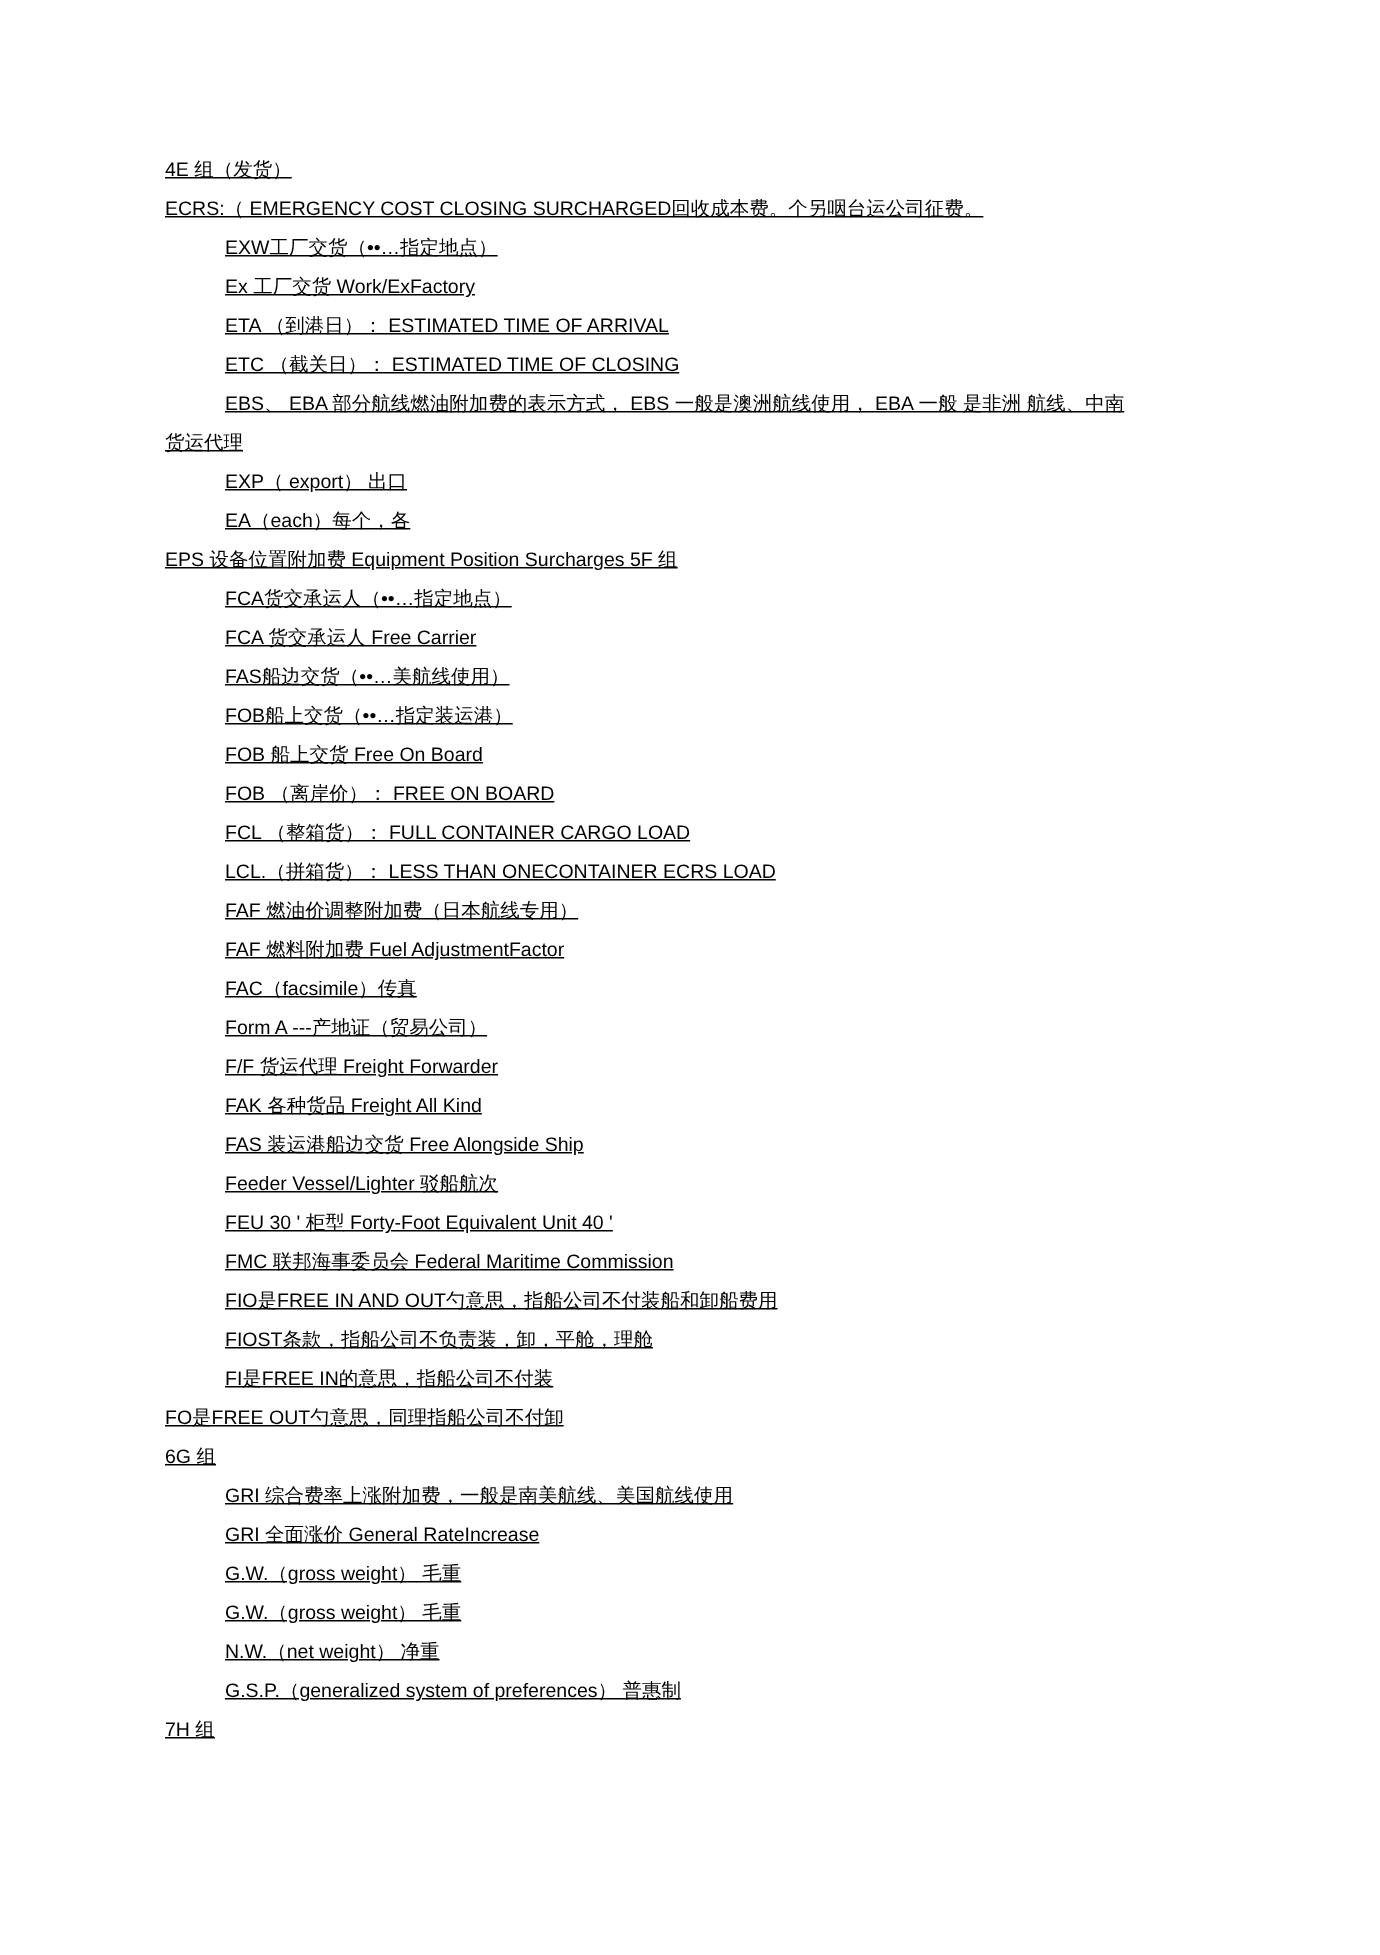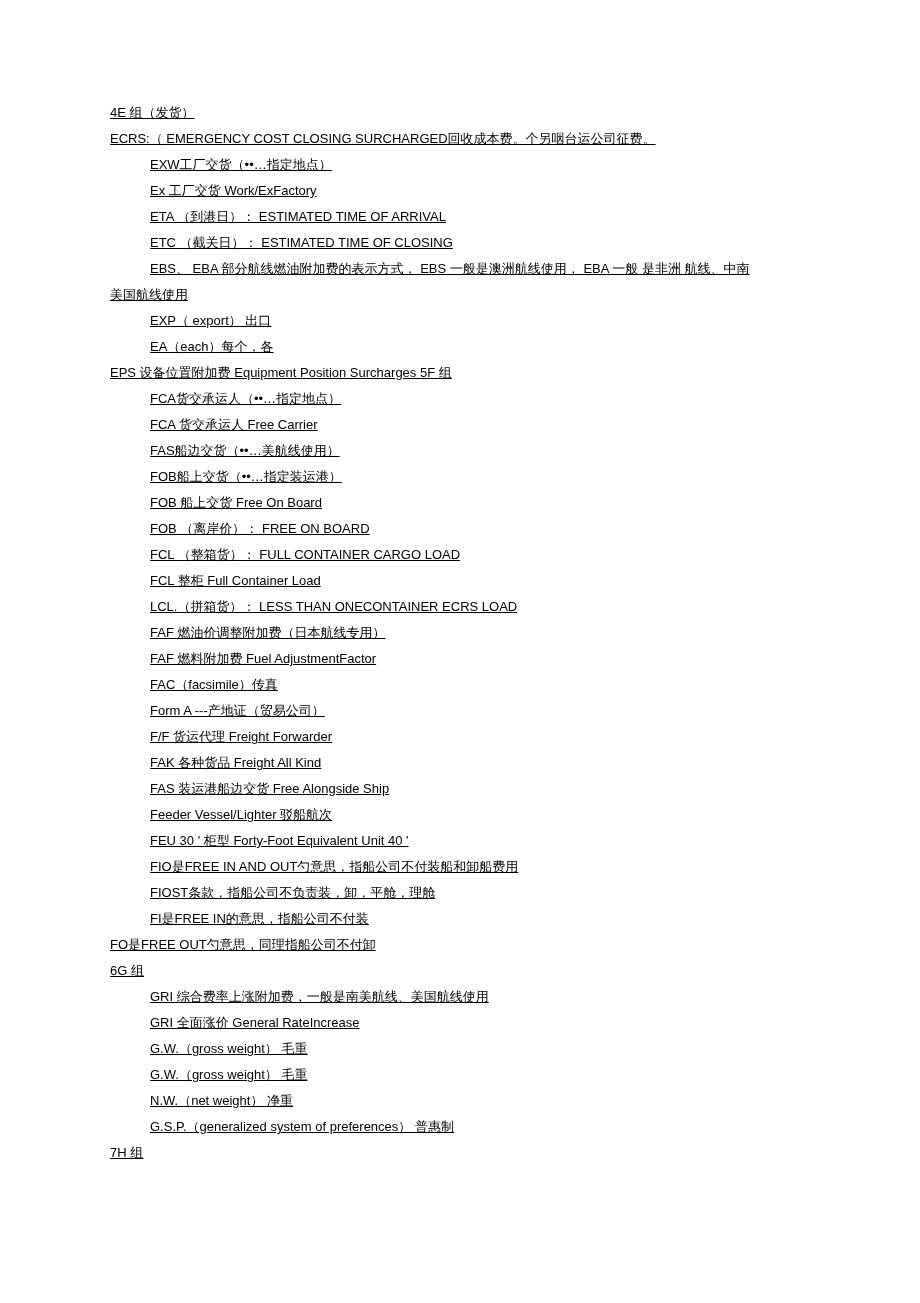--- a/index.html
+++ b/index.html
@@ -27,42 +27,42 @@
 <body>
 
 <div id="content">
     <p class="line indent0">4E 组（发货）</p>
     <p class="line indent0">ECRS:（ EMERGENCY COST CLOSING SURCHARGED回收成本费。个另咽台运公司征费。</p>
     <p class="line indent1">EXW工厂交货（••…指定地点）</p>
     <p class="line indent1">Ex 工厂交货  Work/ExFactory</p>
     <p class="line indent1">ETA （到港日）：  ESTIMATED TIME OF ARRIVAL</p>
     <p class="line indent1">ETC （截关日）：  ESTIMATED TIME OF CLOSING</p>
     <p class="line indent1">EBS、  EBA 部分航线燃油附加费的表示方式，  EBS 一般是澳洲航线使用，  EBA 一般  是非洲  航线、中南</p>
-    <p class="line indent0">美国航线使用</p>
+    <p class="line indent0">货运代理</p>
     <p class="line indent1">EXP（ export）  出口</p>
     <p class="line indent1">EA（each）每个，各</p>
     <p class="line indent0">EPS 设备位置附加费  Equipment Position Surcharges 5F 组</p>
     <p class="line indent1">FCA货交承运人（••…指定地点）</p>
     <p class="line indent1">FCA 货交承运人       Free Carrier</p>
     <p class="line indent1">FAS船边交货（••…美航线使用）</p>
     <p class="line indent1">FOB船上交货（••…指定装运港）</p>
     <p class="line indent1">FOB 船上交货  Free On Board</p>
     <p class="line indent1">FOB （离岸价）：  FREE ON BOARD</p>
     <p class="line indent1">FCL （整箱货）：  FULL CONTAINER CARGO LOAD</p>
-    <p class="line indent1">FCL 整柜  Full Container Load</p>
     <p class="line indent1">LCL.（拼箱货）： LESS THAN ONECONTAINER ECRS LOAD</p>
     <p class="line indent1">FAF 燃油价调整附加费（日本航线专用）</p>
     <p class="line indent1">FAF 燃料附加费        Fuel AdjustmentFactor</p>
     <p class="line indent1">FAC（facsimile）传真</p>
     <p class="line indent1">Form A ---产地证（贸易公司）</p>
     <p class="line indent1">F/F 货运代理  Freight Forwarder</p>
     <p class="line indent1">FAK 各种货品  Freight All Kind</p>
     <p class="line indent1">FAS 装运港船边交货         Free Alongside Ship</p>
     <p class="line indent1">Feeder Vessel/Lighter 驳船航次</p>
     <p class="line indent1">FEU 30  ' 柜型  Forty-Foot Equivalent Unit 40         '</p>
+    <p class="line indent1">FMC 联邦海事委员会  Federal Maritime Commission</p>
     <p class="line indent1">FIO是FREE IN AND OUT勺意思，指船公司不付装船和卸船费用</p>
     <p class="line indent1">FIOST条款，指船公司不负责装，卸，平舱，理舱</p>
     <p class="line indent1">FI是FREE IN的意思，指船公司不付装</p>
     <p class="line indent0">FO是FREE OUT勺意思，同理指船公司不付卸</p>
     <p class="line indent0">6G 组</p>
     <p class="line indent1">GRI 综合费率上涨附加费，一般是南美航线、美国航线使用</p>
     <p class="line indent1">GRI 全面涨价        General RateIncrease</p>
     <p class="line indent1">G.W.（gross weight）  毛重</p>
     <p class="line indent1">G.W.（gross weight）  毛重</p>
     <p class="line indent1">N.W.（net weight）  净重</p>

